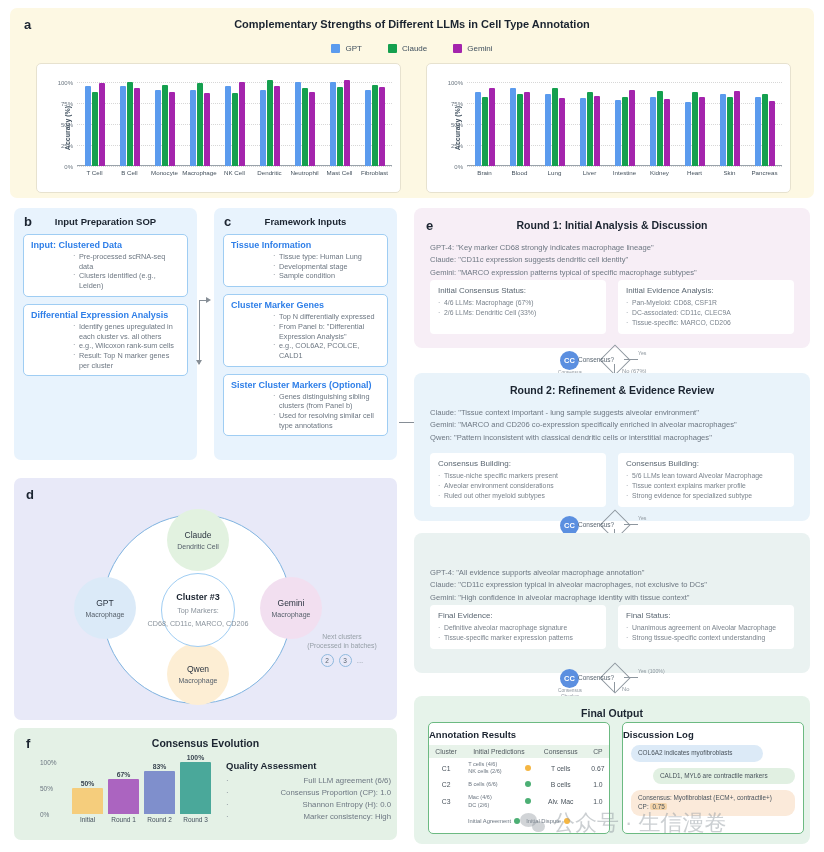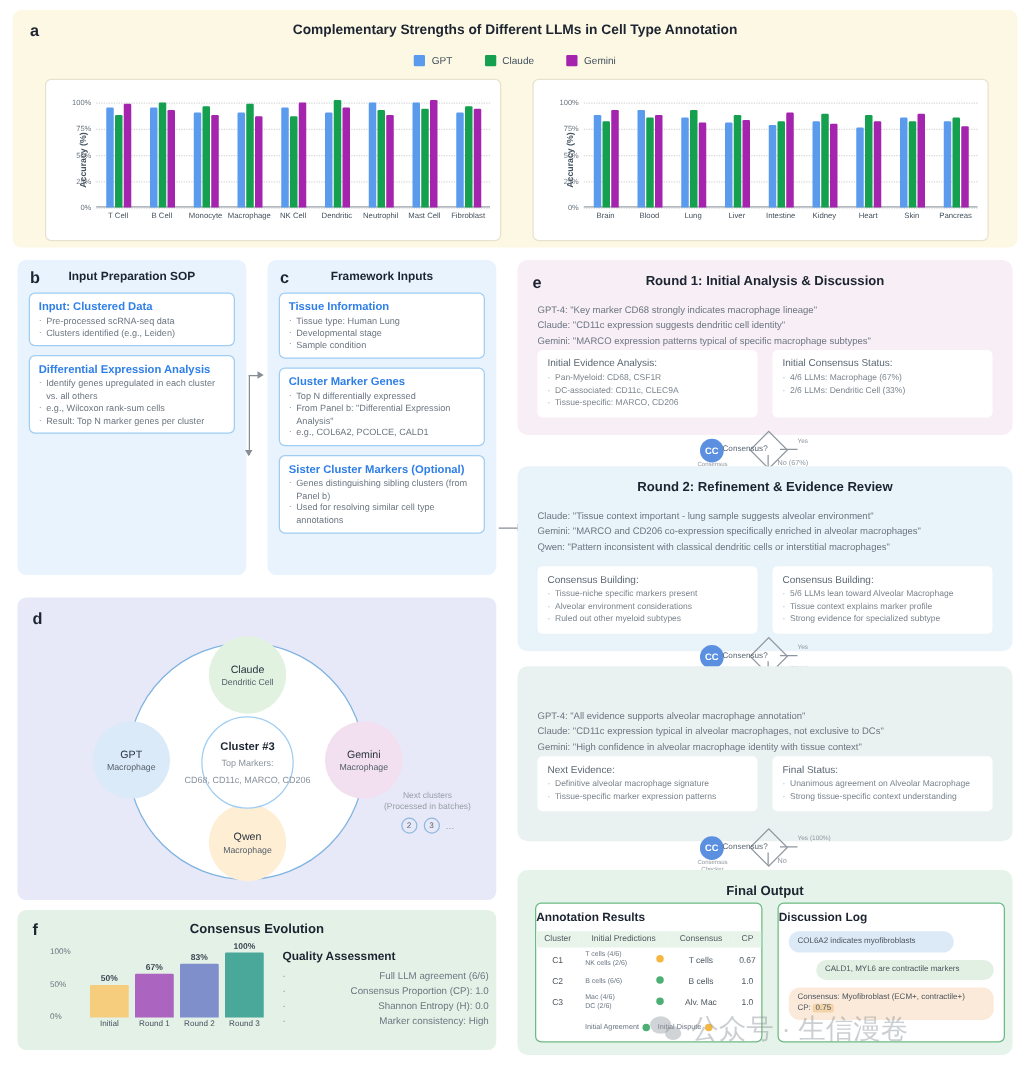--- a/index.html
+++ b/index.html
@@ -74,21 +74,21 @@
   .bc-head .ltr { position: absolute; left: 10px; top: 6px; }
   .bc-head .ttl {
     position: absolute; left: 0; right: 0; top: 8px; text-align: center;
     font-size: 9.5px; font-weight: bold; color: #1b2430;
   }
   .card {
     margin: 0 9px 7px 9px; background: #ffffff;
     border: 1px solid #9fcdf3; border-radius: 5px; padding: 5px 7px;
   }
   .card h4 { font-size: 9px; color: #2f7fe8; margin-bottom: 2px; font-weight: bold; }
-  .card ul { list-style: none; }
+  .card ul { list-style: none; margin-left: 42px; }
   .card li {
     font-size: 7.3px; color: #6d7782; line-height: 1.33;
     padding-left: 6px; position: relative;
   }
   .card li::before {
     content: "·"; position: absolute; left: 0; top: -1px; color: #8c949d;
   }
 
   
   .arrow-line { position: absolute; background: #868e96; }
@@ -595,32 +595,32 @@
   <div class="round" id="round1">
     <span class="panel-letter e-letter">e</span>
     <div class="r-title">Round 1: Initial Analysis &amp; Discussion</div>
     <div class="quotes" id="r1-quotes">
         <div class="q">GPT-4: "Key marker CD68 strongly indicates macrophage lineage"</div>
         <div class="q">Claude: "CD11c expression suggests dendritic cell identity"</div>
         <div class="q">Gemini: "MARCO expression patterns typical of specific macrophage subtypes"</div>
       </div>
     <div class="subcards" id="r1-cards" style="top:72px;">
         <div class="subcard">
+          <h5>Initial Consensus Status:</h5>
+          <ul>
+            <li>4/6 LLMs: Macrophage (67%)</li>
+            <li>2/6 LLMs: Dendritic Cell (33%)</li>
+          </ul>
+        </div>
+        <div class="subcard">
           <h5>Initial Evidence Analysis:</h5>
           <ul>
             <li>Pan-Myeloid: CD68, CSF1R</li>
             <li>DC-associated: CD11c, CLEC9A</li>
             <li>Tissue-specific: MARCO, CD206</li>
-          </ul>
-        </div>
-        <div class="subcard">
-          <h5>Initial Consensus Status:</h5>
-          <ul>
-            <li>4/6 LLMs: Macrophage (67%)</li>
-            <li>2/6 LLMs: Dendritic Cell (33%)</li>
           </ul>
         </div>
       </div>
   </div>
 
   <div class="checker" id="chk1">
     <div class="cc-circle">CC</div>
     <div class="cc-label">
       <div>Consensus</div>
       <div>Checker</div>
@@ -675,21 +675,21 @@
   </div>
 
   <div class="round" id="round3">
     <div class="quotes" id="r3-quotes">
         <div class="q">GPT-4: "All evidence supports alveolar macrophage annotation"</div>
         <div class="q">Claude: "CD11c expression typical in alveolar macrophages, not exclusive to DCs"</div>
         <div class="q">Gemini: "High confidence in alveolar macrophage identity with tissue context"</div>
       </div>
     <div class="subcards" id="r3-cards" style="top:72px;">
         <div class="subcard">
-          <h5>Next Evidence:</h5>
+          <h5>Final Evidence:</h5>
           <ul>
             <li>Definitive alveolar macrophage signature</li>
             <li>Tissue-specific marker expression patterns</li>
           </ul>
         </div>
         <div class="subcard">
           <h5>Final Status:</h5>
           <ul>
             <li>Unanimous agreement on Alveolar Macrophage</li>
             <li>Strong tissue-specific context understanding</li>

